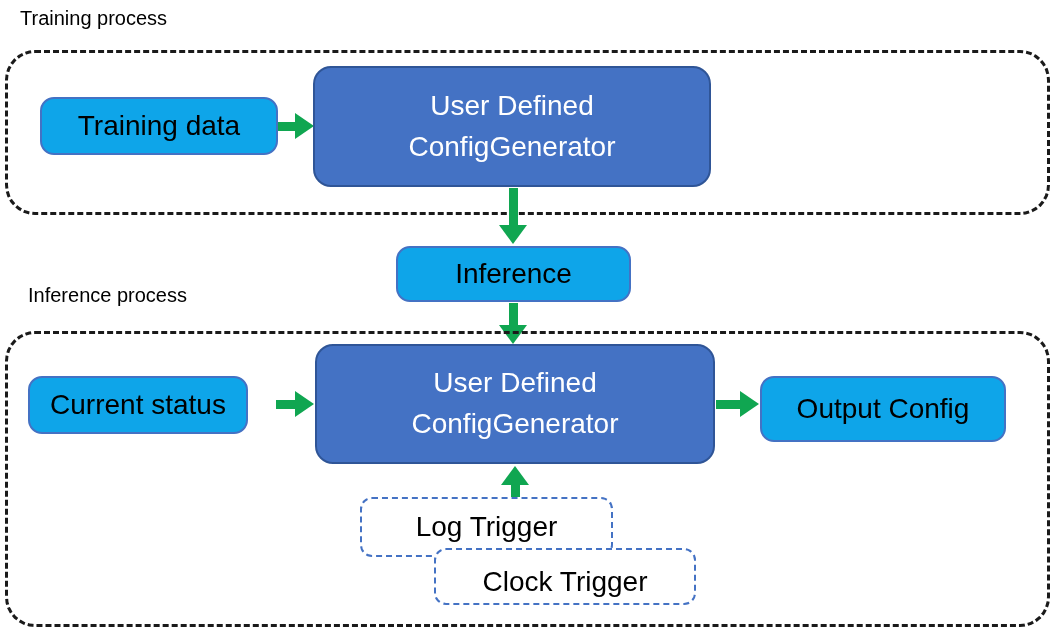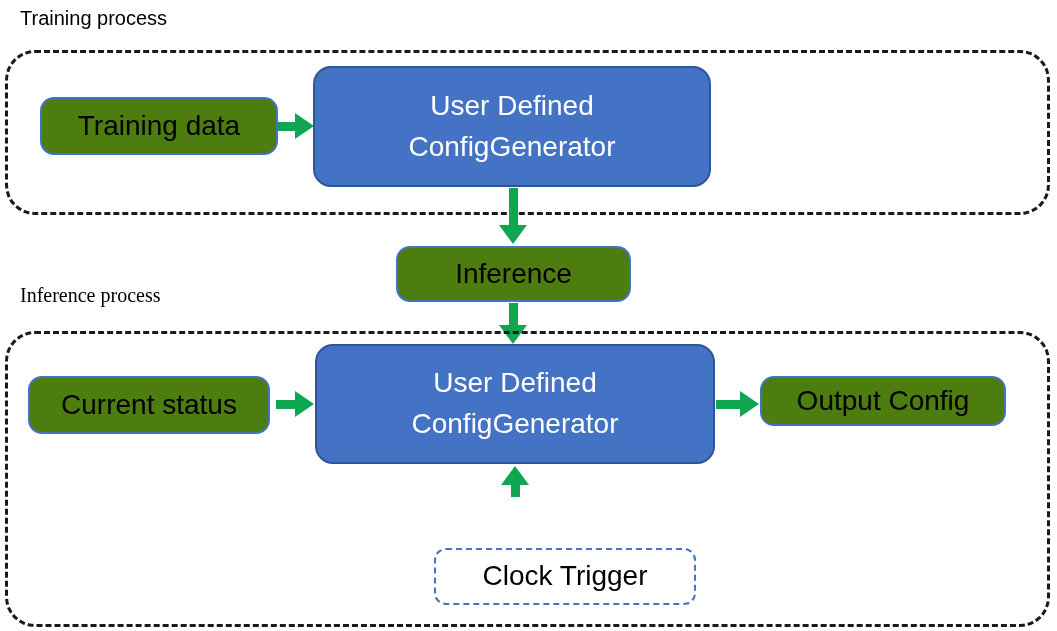--- a/index.html
+++ b/index.html
@@ -37,21 +37,21 @@
     display:flex;
     flex-direction:column;
     align-items:center;
     justify-content:center;
     text-align:center;
     box-sizing:border-box;
     font-size:28px;
     line-height:1.45;
   }
   .node.outline{
-    background:#4d7c0f;
+    background:#0ea5e9;
     border:2px solid var(--outline-blue);
     border-radius:14px;
     color:#000;
   }
   .node.solid{
     background:var(--blue-fill);
     border:2px solid var(--blue-border);
     border-radius:18px;
     color:#ffffff;
   }
@@ -117,50 +117,53 @@
 
   <div class="node outline" style="left:396px;top:246px;width:235px;height:56px;">
     <span>Inference</span>
   </div>
 
   <div class="arrow down" style="left:499px;top:303px;width:28px;height:41px;">
     <div class="shaft"></div>
     <div class="head"></div>
   </div>
 
-  <div class="section-label" style="left:20px;top:283px;font-family:Liberation Serif, serif;">Inference process</div>
+  <div class="section-label" style="left:28px;top:283px;">Inference process</div>
 
   <div class="container" style="left:5px;top:331px;width:1045px;height:296px;"></div>
 
-  <div class="node outline" style="left:28px;top:376px;width:242px;height:58px;">
+  <div class="node outline" style="left:28px;top:376px;width:220px;height:58px;">
     <span>Current status</span>
   </div>
 
   <div class="arrow right" style="left:276px;top:391px;width:38px;height:26px;">
     <div class="shaft"></div>
     <div class="head"></div>
   </div>
 
   <div class="node solid" style="left:315px;top:344px;width:400px;height:120px;">
     <div>User Defined</div>
     <div>ConfigGenerator</div>
   </div>
 
   <div class="arrow right" style="left:716px;top:391px;width:43px;height:26px;">
     <div class="shaft"></div>
     <div class="head"></div>
   </div>
 
-  <div class="node outline" style="left:760px;top:376px;width:246px;height:50px;">
+  <div class="node outline" style="left:760px;top:376px;width:246px;height:66px;">
     <span>Output Config</span>
   </div>
 
   <div class="arrow up" style="left:501px;top:466px;width:28px;height:31px;">
     <div class="head"></div>
     <div class="shaft"></div>
   </div>
 
+  <div class="node trigger" style="left:360px;top:497px;width:253px;height:60px;z-index:1;">
+    <span>Log Trigger</span>
+  </div>
 
-  <div class="node trigger" style="left:434px;top:548px;width:262px;height:57px;z-index:2;">
+  <div class="node trigger" style="left:434px;top:548px;width:262px;height:57px;z-index:2;justify-content:flex-end;">
     <span>Clock Trigger</span>
   </div>
 
 </div>
 
 </body></html>

